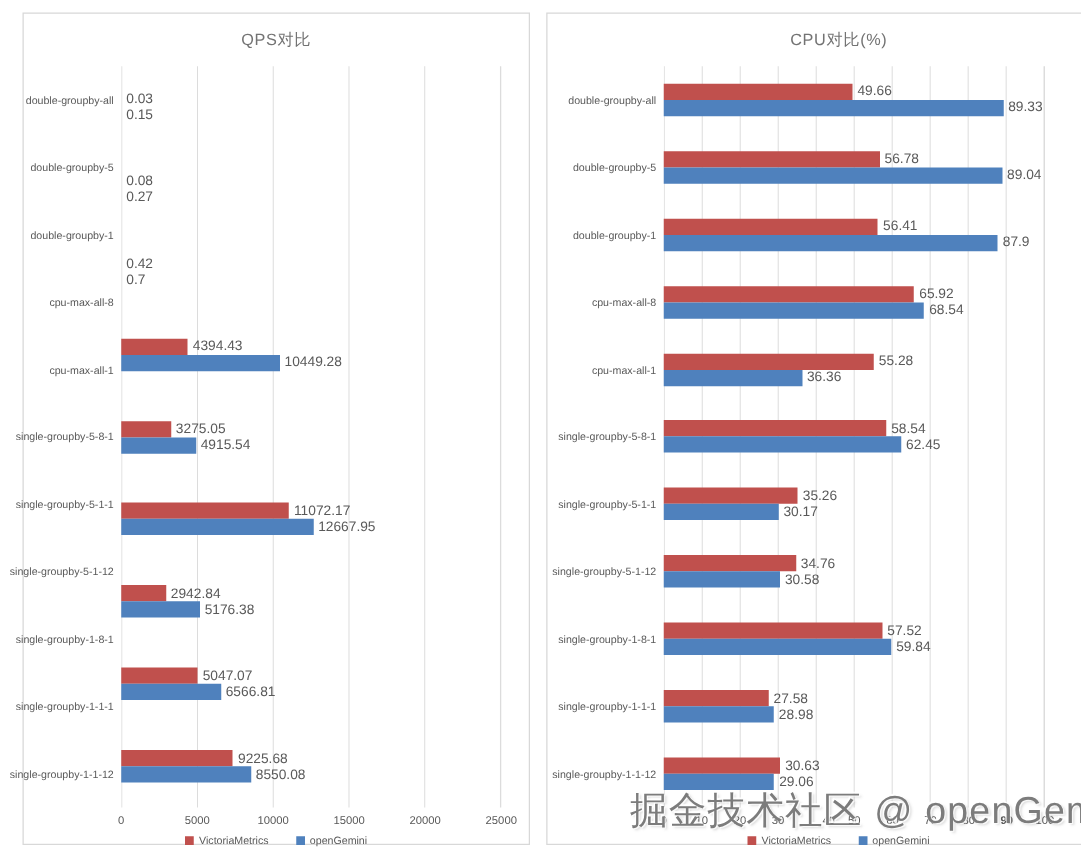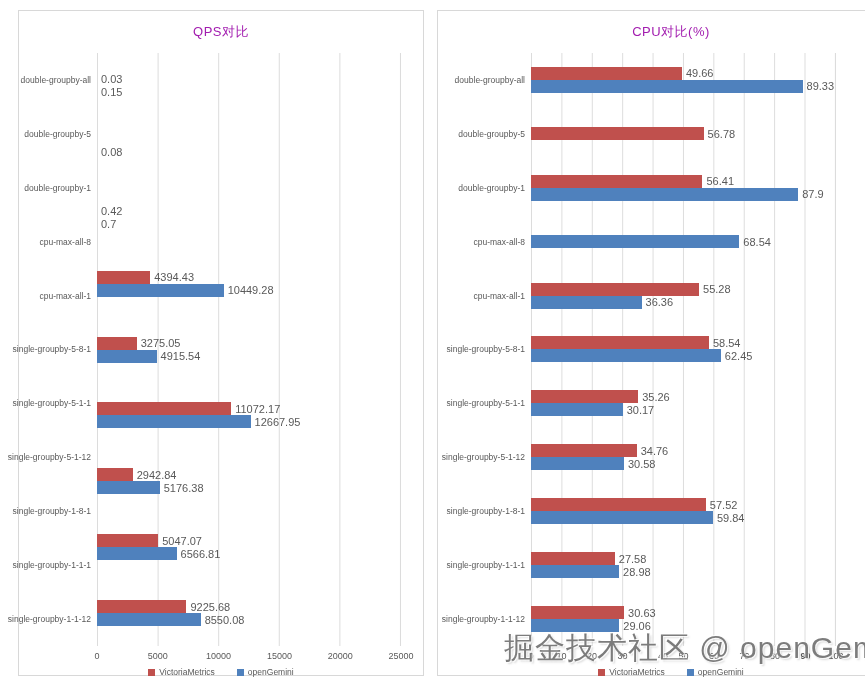--- a/index.html
+++ b/index.html
@@ -9,21 +9,21 @@
   }
   .panel {
     position:absolute; top:10px; height:666px; background:#fff;
     border:1px solid #d8d8d8; box-sizing:border-box;
   }
   #panel-qps { left:18px;  width:406px; }
   #panel-cpu { left:437px; width:468px; }
 
   .chart-title {
     position:absolute; top:12px; left:0; right:0; text-align:center;
-    font-size:13px; color:#a21caf; letter-spacing:0.5px;
+    font-size:13px; color:#737373; letter-spacing:0.5px;
   }
 
   .chart-body { position:absolute; top:42px; left:0; height:593px; display:flex; }
   #panel-qps .chart-body { width:382px; }
   #panel-cpu .chart-body { width:398px; }
 
   .labels-col { display:flex; flex-direction:column; box-sizing:border-box; }
   #panel-qps .labels-col { width:78px; }
   #panel-cpu .labels-col { width:93px; }
   .cat-label {
@@ -92,20 +92,24 @@
           </div>
           <div class="bar-row">
             <div class="bar" style="width: 0.0006%; background: rgb(79, 129, 189);"></div>
             <span class="bar-value">0.15</span>
           </div>
         </div>
         <div class="bar-group">
           <div class="bar-row">
             <div class="bar" style="width: 0.0003199%; background: rgb(192, 80, 77);"></div>
             <span class="bar-value">0.08</span>
+          </div>
+          <div class="bar-row">
+            <div class="bar" style="width: 0.00108%; background: rgb(79, 129, 189);"></div>
+            <span class="bar-value">0.27</span>
           </div>
         </div>
         <div class="bar-group">
           <div class="bar-row">
             <div class="bar" style="width: 0.0016799%; background: rgb(192, 80, 77);"></div>
             <span class="bar-value">0.42</span>
           </div>
           <div class="bar-row">
             <div class="bar" style="width: 0.0028%; background: rgb(79, 129, 189);"></div>
             <span class="bar-value">0.7</span>
@@ -218,32 +222,40 @@
           <div class="bar-row">
             <div class="bar" style="width: 89.33%; background: rgb(79, 129, 189);"></div>
             <span class="bar-value">89.33</span>
           </div>
         </div>
         <div class="bar-group">
           <div class="bar-row">
             <div class="bar" style="width: 56.78%; background: rgb(192, 80, 77);"></div>
             <span class="bar-value">56.78</span>
           </div>
+          <div class="bar-row">
+            <div class="bar" style="width: 89.04%; background: rgb(79, 129, 189);"></div>
+            <span class="bar-value">89.04</span>
+          </div>
         </div>
         <div class="bar-group">
           <div class="bar-row">
             <div class="bar" style="width: 56.41%; background: rgb(192, 80, 77);"></div>
             <span class="bar-value">56.41</span>
           </div>
           <div class="bar-row">
             <div class="bar" style="width: 87.9%; background: rgb(79, 129, 189);"></div>
             <span class="bar-value">87.9</span>
           </div>
         </div>
         <div class="bar-group">
+          <div class="bar-row">
+            <div class="bar" style="width: 65.92%; background: rgb(192, 80, 77);"></div>
+            <span class="bar-value">65.92</span>
+          </div>
           <div class="bar-row">
             <div class="bar" style="width: 68.54%; background: rgb(79, 129, 189);"></div>
             <span class="bar-value">68.54</span>
           </div>
         </div>
         <div class="bar-group">
           <div class="bar-row">
             <div class="bar" style="width: 55.28%; background: rgb(192, 80, 77);"></div>
             <span class="bar-value">55.28</span>
           </div>

